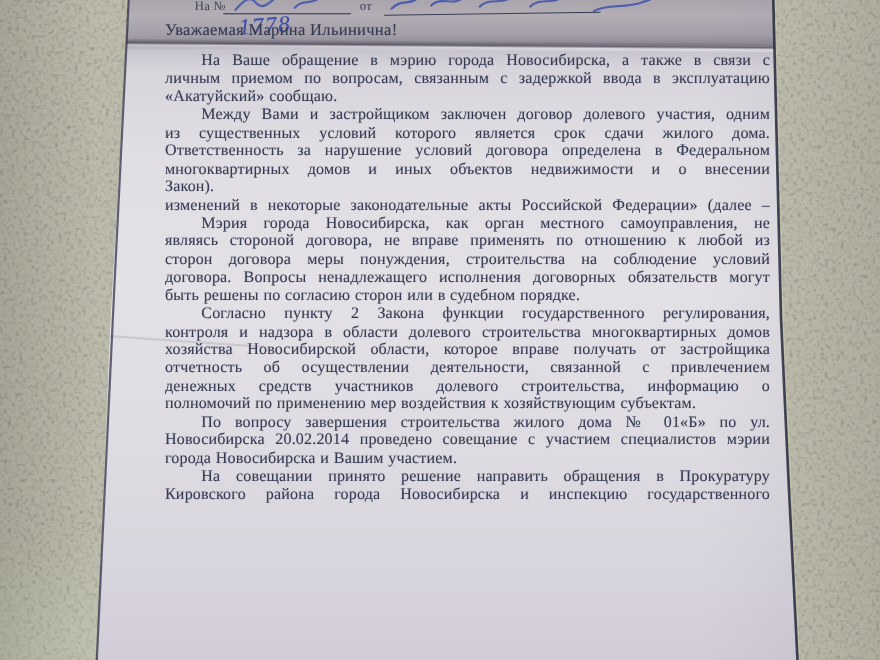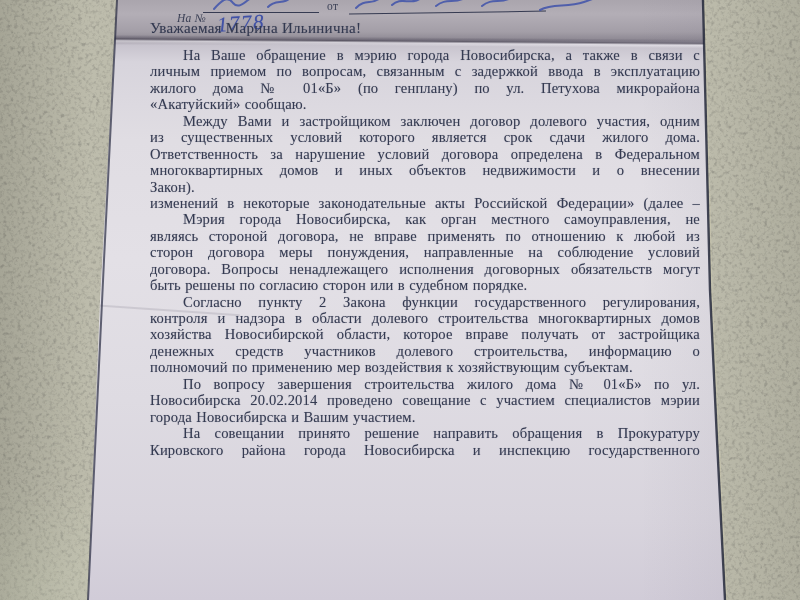--- a/index.html
+++ b/index.html
@@ -17,21 +17,21 @@
            linear-gradient(90deg,rgba(110,105,122,.16),rgba(0,0,0,0) 70px,rgba(0,0,0,0) 640px,rgba(110,105,122,.14)),
            linear-gradient(180deg,#aaa5ad 0px,#b3aeb6 14px,#a39ea7 32px,#8d8893 40px,#c7c3cd 45px,#d7d4dc 62px,#e0dde3 140px,#e3e0e6 260px,#dedbe2 400px,#d8d4dd 520px,#d1ccd8 600px);}
   .crease-main{position:absolute;left:0;top:37px;width:800px;height:9px;z-index:3;
          transform:rotate(0.45deg);
          background:linear-gradient(180deg,rgba(70,65,82,0) 0,rgba(70,65,82,.42) 3px,rgba(40,36,52,.5) 4px,rgba(245,243,248,.55) 6px,rgba(0,0,0,0) 9px);}
   .crease-faint{position:absolute;left:0;top:306px;width:240px;height:2px;z-index:3;
          transform:rotate(4deg);background:rgba(95,90,108,.16);}
   .edges{position:absolute;left:0;top:0;z-index:4;pointer-events:none;}
   
   .refline-label{position:absolute;z-index:5;font-size:11.5px;color:#3c4156;letter-spacing:.3px;}
-  .na-no{left:177px;top:12px;font-style:italic;}
+  .na-no{left:177px;top:0px;}
   .ot{left:327px;top:0px;}
   .blank{position:absolute;z-index:5;height:0;border-bottom:1.6px solid #363b52;}
   .blank1{left:203px;top:12px;width:116px;}
   .blank2{left:349px;top:12px;width:197px;transform:rotate(-0.8deg);}
   .hand-number{position:absolute;left:217px;top:11px;z-index:5;
          font-style:italic;font-size:21px;letter-spacing:1.5px;color:#4051a6;
          transform:rotate(-4deg);text-shadow:0 0 1px rgba(64,81,166,.5);}
   .scribbles{position:absolute;left:0;top:0;z-index:5;}
   .salutation{position:absolute;left:150px;top:20px;width:548px;z-index:5;
          font-size:15px;color:#333950;letter-spacing:.3px;
@@ -83,36 +83,36 @@
       </g>
     </svg>
 
     <span class="hand-number">1778</span>
 
     <div class="salutation">Уважаемая Марина Ильинична!</div>
 
     <div class="body-text">
         <div class="bline first">На Ваше обращение в мэрию города Новосибирска, а также в связи с</div>
         <div class="bline">личным приемом по вопросам, связанным с задержкой ввода в эксплуатацию</div>
-        <div class="bline">жилого дома № 01«Б» (по генплану) по ул. Петухова микрорайона</div>
         <div class="bline last">«Акатуйский» сообщаю.</div>
         <div class="bline first">Между Вами и застройщиком заключен договор долевого участия, одним</div>
         <div class="bline">из существенных условий которого является срок сдачи жилого дома.</div>
         <div class="bline">Ответственность за нарушение условий договора определена в Федеральном</div>
         <div class="bline">многоквартирных домов и иных объектов недвижимости и о внесении</div>
         <div class="bline last">Закон).</div>
         <div class="bline">изменений в некоторые законодательные акты Российской Федерации» (далее –</div>
         <div class="bline first">Мэрия города Новосибирска, как орган местного самоуправления, не</div>
         <div class="bline">являясь стороной договора, не вправе применять по отношению к любой из</div>
-        <div class="bline">сторон договора меры понуждения, направленные на соблюдение условий</div>
+        <div class="bline">сторон договора меры понуждения, строительства на соблюдение условий</div>
         <div class="bline">договора. Вопросы ненадлежащего исполнения договорных обязательств могут</div>
         <div class="bline last">быть решены по согласию сторон или в судебном порядке.</div>
         <div class="bline first">Согласно пункту 2 Закона функции государственного регулирования,</div>
         <div class="bline">контроля и надзора в области долевого строительства многоквартирных домов</div>
         <div class="bline">хозяйства Новосибирской области, которое вправе получать от застройщика</div>
+        <div class="bline">отчетность об осуществлении деятельности, связанной с привлечением</div>
         <div class="bline">денежных средств участников долевого строительства, информацию о</div>
         <div class="bline last">полномочий по применению мер воздействия к хозяйствующим субъектам.</div>
         <div class="bline first">По вопросу завершения строительства жилого дома № 01«Б» по ул.</div>
         <div class="bline">Новосибирска 20.02.2014 проведено совещание с участием специалистов мэрии</div>
         <div class="bline last">города Новосибирска и Вашим участием.</div>
         <div class="bline first">На совещании принято решение направить обращения в Прокуратуру</div>
         <div class="bline">Кировского района города Новосибирска и инспекцию государственного</div>
       </div>
   </div>
 

